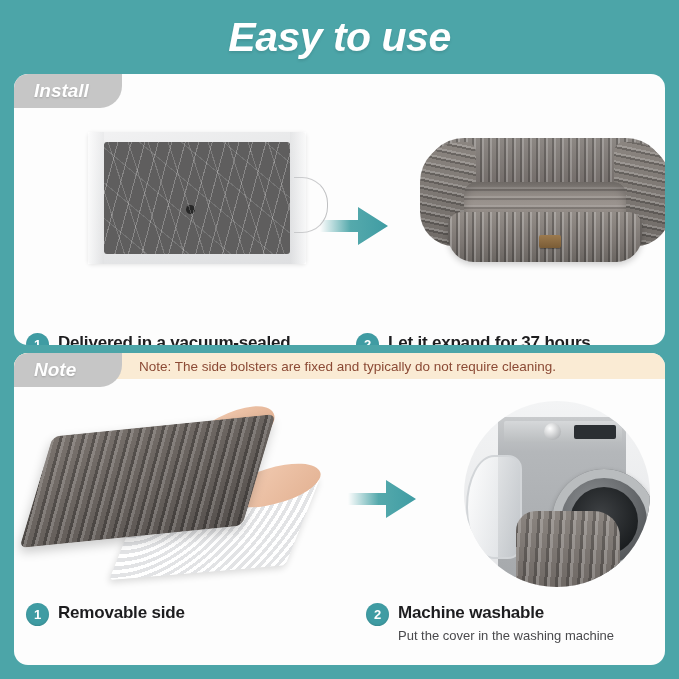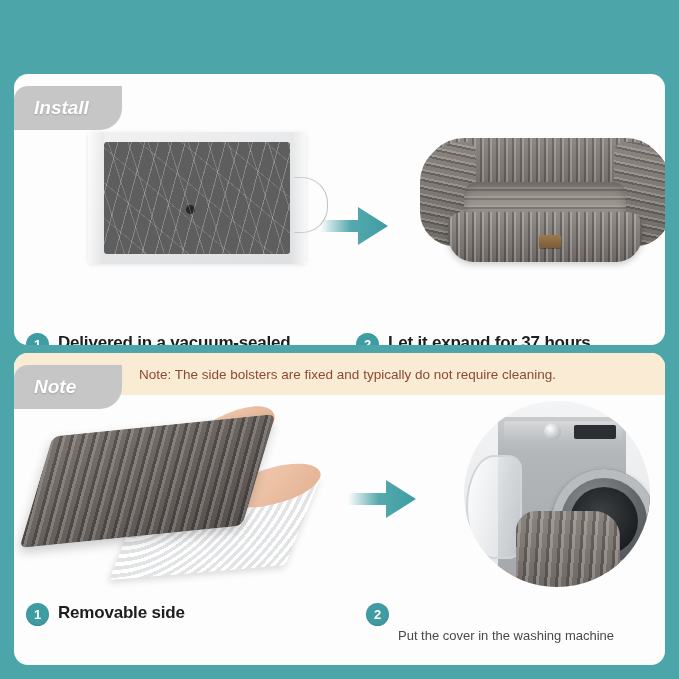--- a/index.html
+++ b/index.html
@@ -33,42 +33,41 @@
     border-radius: 14px;
     overflow: hidden;
   }
   #card-install { top: 74px; height: 271px; }
   #card-clean   { top: 353px; height: 312px; }
 
   
   .section-tab {
     position: absolute;
     left: 0; top: 0;
-    width: 108px; height: 44px;
+    width: 108px; height: 34px;
     background: #c6c6c6;
     border-top-left-radius: 14px;
     border-bottom-right-radius: 22px;
     display: flex; align-items: center;
     padding-left: 20px;
     z-index: 4;
-    margin-top: 12px;
   }
   .section-tab-label {
     color: #ffffff;
     font-size: 19px;
     font-weight: bold;
     font-style: italic;
     text-shadow: 0 1px 2px rgba(0,0,0,0.18);
   }
 
   
   .clean-banner {
     position: absolute;
     left: 0; top: 0; right: 0;
-    height: 42px;
+    height: 26px;
     background: #faebd4;
     display: flex; align-items: center;
     padding-left: 125px;
     z-index: 2;
   }
   .clean-banner-text {
     color: #8b4a35;
     font-size: 13.5px;
   }
 
@@ -301,20 +300,23 @@
     margin-top:2px;
     margin-left:32px;
     line-height:1.3;
   }
 </style>
 </head>
 <body>
 
 <div class="page">
 
+  <div class="header">
+    <div class="header-title">Easy to use</div>
+  </div>
 
   <div class="card" id="card-install">
 
     <div class="section-tab">
       <span class="section-tab-label">Install</span>
     </div>
 
     <div class="img-row" id="install-imgs">
       <div class="img-cell" style="width:292px">
         <div class="pack-wrap">
@@ -426,19 +428,20 @@
     <div class="steps" id="clean-steps">
       <div class="step" style="width:340px">
         <div class="step-head">
           <span class="badge">1</span>
           <span class="step-title">Removable side</span>
         </div>
       </div>
       <div class="step" style="width:311px">
         <div class="step-head">
           <span class="badge">2</span>
+          <span class="step-title">Machine washable</span>
         </div>
         <div class="step-sub">Put the cover in the washing machine</div>
       </div>
     </div>
   </div>
 
 </div>
 
 </body></html>

